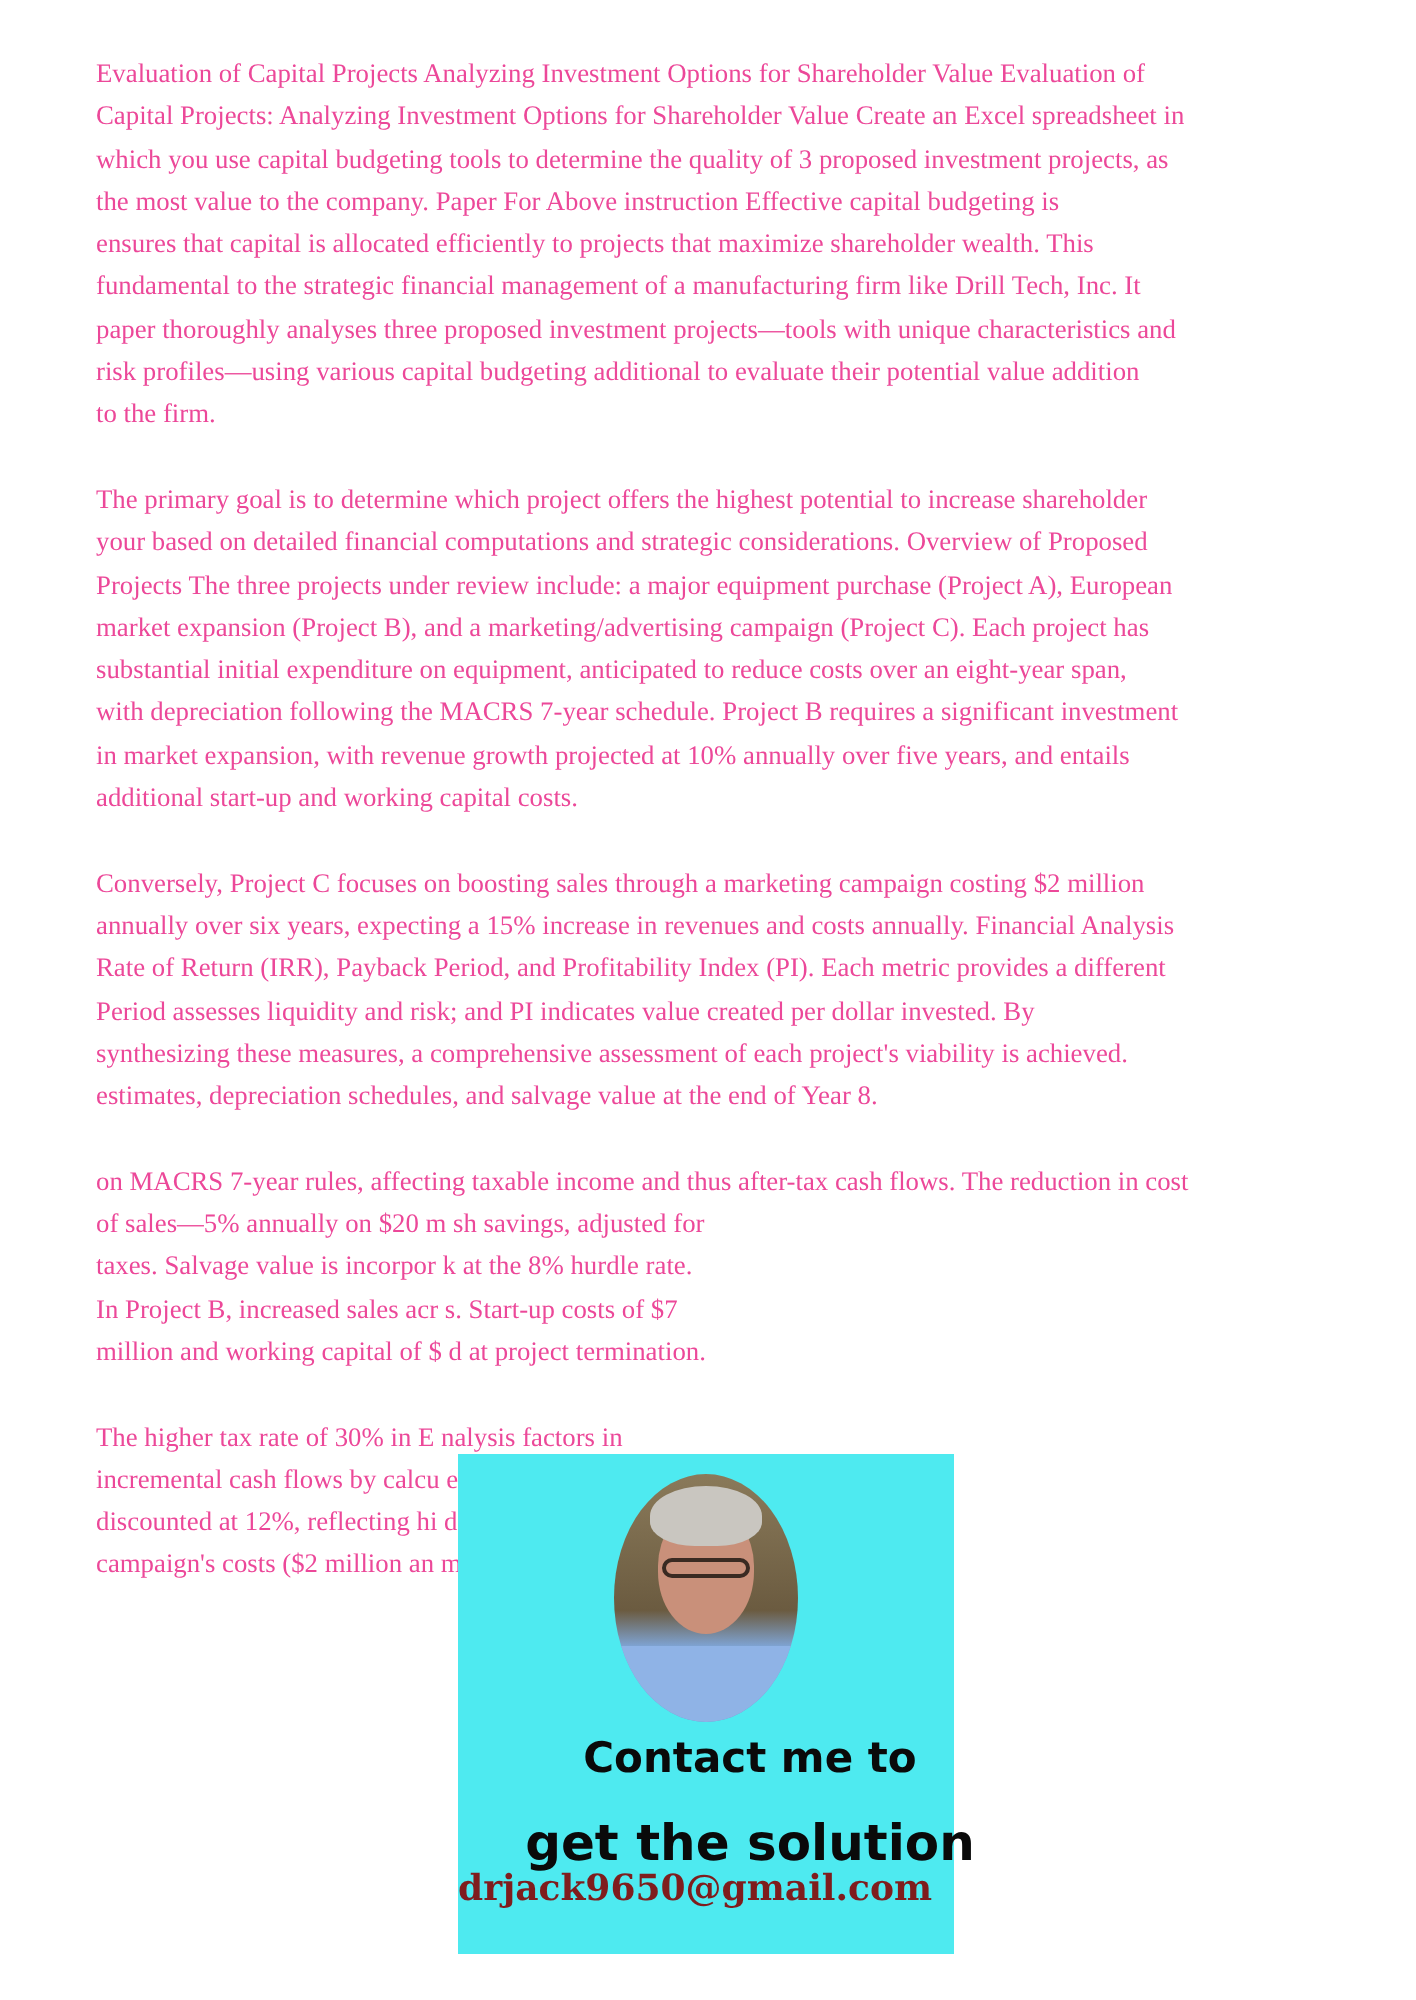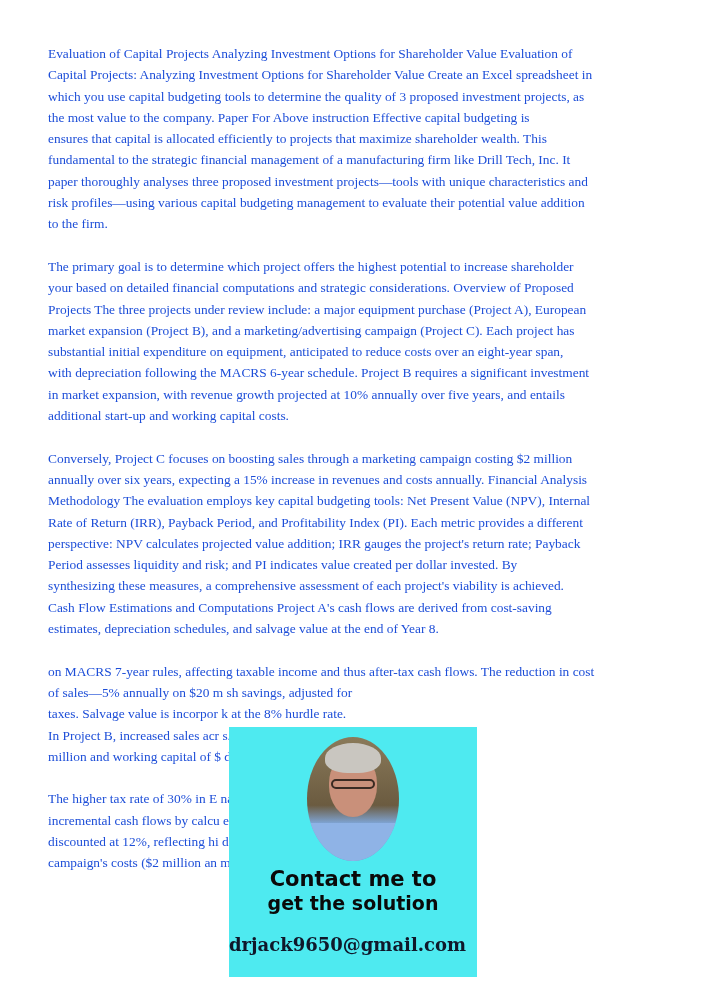--- a/index.html
+++ b/index.html
@@ -1,81 +1,78 @@
 <!DOCTYPE html>
 <html><head>
   <meta charset="utf-8">
   <style>
     html, body { margin: 0; padding: 0; background: #ffffff; }
     body { width: 708px; height: 1000px; position: relative; overflow: hidden; }
     .page {
-      position: absolute; left: 48px; top: 43px; width: 600px;
+      position: absolute; left: 48px; top: 26px; width: 600px;
       font-family: "Liberation Serif", "DejaVu Serif", serif;
-      font-size: 13.4px; line-height: 21.3px; color: #1d4ed8;
+      font-size: 13.4px; line-height: 21.3px; color: #ec4899;
     }
     .para { margin: 0 0 21.3px 0; }
     .line { display: block; white-space: nowrap; }
     .overlay {
       position: absolute; left: 229px; top: 727px; width: 248px; height: 250px;
       background: #4eeaf0;
     }
     .portrait {
       position: absolute; left: 78px; top: 10px; width: 92px; height: 124px;
       border-radius: 50%; overflow: hidden;
       background: linear-gradient(180deg, #8a7a5a 0%, #6b5b40 55%, #7fa6d8 70%, #6e98cf 100%);
     }
     .portrait .hair { position:absolute; left:18px; top:6px; width:56px; height:30px; border-radius:50% 50% 40% 40%; background:#c9c6c0; }
     .portrait .face { position:absolute; left:22px; top:18px; width:48px; height:62px; border-radius:45% 45% 50% 50%; background:#c9907a; }
     .portrait .glasses { position:absolute; left:24px; top:42px; width:44px; height:10px; border:2px solid #3a2a22; border-radius:5px; box-sizing:border-box; }
     .portrait .shirt { position:absolute; left:0; top:86px; width:92px; height:40px; background:#8fb3e6; }
     .cta {
       position: absolute; left: 0; width: 248px; text-align: center;
-      font-family: "DejaVu Sans", sans-serif; font-weight: bold; color: #0a0a0a;
+      font-family: "DejaVu Sans", sans-serif; font-weight: bold; color: #0a0a0a; padding-left: 22px;
     }
     .cta1 { top: 140px; font-size: 21px; }
-    .cta2 { top: 165px; font-size: 19px; }
+    .cta2 { top: 180px; font-size: 25px; }
     .email {
       position: absolute; left: 0; top: 207px; width: 220px; text-align: center;
-      font-family: "DejaVu Serif", serif; font-weight: bold; font-size: 18px; color: #0f172a;
+      font-family: "DejaVu Serif", serif; font-weight: bold; font-size: 18px; color: #7f1d1d;
     }
   </style>
 </head>
 <body>
 
 <div class="page">
   <p class="para">
     <span class="line">Evaluation of Capital Projects Analyzing Investment Options for Shareholder Value Evaluation of</span>
     <span class="line">Capital Projects: Analyzing Investment Options for Shareholder Value Create an Excel spreadsheet in</span>
     <span class="line">which you use capital budgeting tools to determine the quality of 3 proposed investment projects, as</span>
     <span class="line">the most value to the company. Paper For Above instruction Effective capital budgeting is</span>
     <span class="line">ensures that capital is allocated efficiently to projects that maximize shareholder wealth. This</span>
     <span class="line">fundamental to the strategic financial management of a manufacturing firm like Drill Tech, Inc. It</span>
     <span class="line">paper thoroughly analyses three proposed investment projects—tools with unique characteristics and</span>
-    <span class="line">risk profiles—using various capital budgeting management to evaluate their potential value addition</span>
+    <span class="line">risk profiles—using various capital budgeting additional to evaluate their potential value addition</span>
     <span class="line">to the firm.</span>
   </p>
   <p class="para">
     <span class="line">The primary goal is to determine which project offers the highest potential to increase shareholder</span>
     <span class="line">your based on detailed financial computations and strategic considerations. Overview of Proposed</span>
     <span class="line">Projects The three projects under review include: a major equipment purchase (Project A), European</span>
     <span class="line">market expansion (Project B), and a marketing/advertising campaign (Project C). Each project has</span>
     <span class="line">substantial initial expenditure on equipment, anticipated to reduce costs over an eight-year span,</span>
-    <span class="line">with depreciation following the MACRS 6-year schedule. Project B requires a significant investment</span>
+    <span class="line">with depreciation following the MACRS 7-year schedule. Project B requires a significant investment</span>
     <span class="line">in market expansion, with revenue growth projected at 10% annually over five years, and entails</span>
     <span class="line">additional start-up and working capital costs.</span>
   </p>
   <p class="para">
     <span class="line">Conversely, Project C focuses on boosting sales through a marketing campaign costing $2 million</span>
     <span class="line">annually over six years, expecting a 15% increase in revenues and costs annually. Financial Analysis</span>
-    <span class="line">Methodology The evaluation employs key capital budgeting tools: Net Present Value (NPV), Internal</span>
     <span class="line">Rate of Return (IRR), Payback Period, and Profitability Index (PI). Each metric provides a different</span>
-    <span class="line">perspective: NPV calculates projected value addition; IRR gauges the project's return rate; Payback</span>
     <span class="line">Period assesses liquidity and risk; and PI indicates value created per dollar invested. By</span>
     <span class="line">synthesizing these measures, a comprehensive assessment of each project's viability is achieved.</span>
-    <span class="line">Cash Flow Estimations and Computations Project A's cash flows are derived from cost-saving</span>
     <span class="line">estimates, depreciation schedules, and salvage value at the end of Year 8.</span>
   </p>
   <p class="para">
     <span class="line">on MACRS 7-year rules, affecting taxable income and thus after-tax cash flows. The reduction in cost</span>
     <span class="line">of sales—5% annually on $20 m                                                       sh savings, adjusted for</span>
     <span class="line">taxes. Salvage value is incorpor                                                      k at the 8% hurdle rate.</span>
     <span class="line">In Project B, increased sales acr                                                      s. Start-up costs of $7</span>
     <span class="line">million and working capital of $                                                      d at project termination.</span>
   </p>
   <p class="para">

